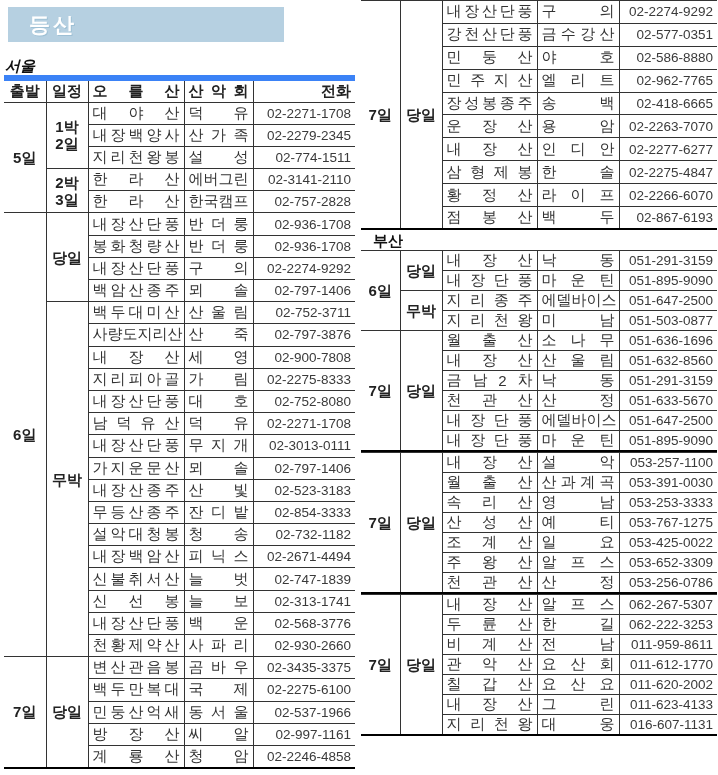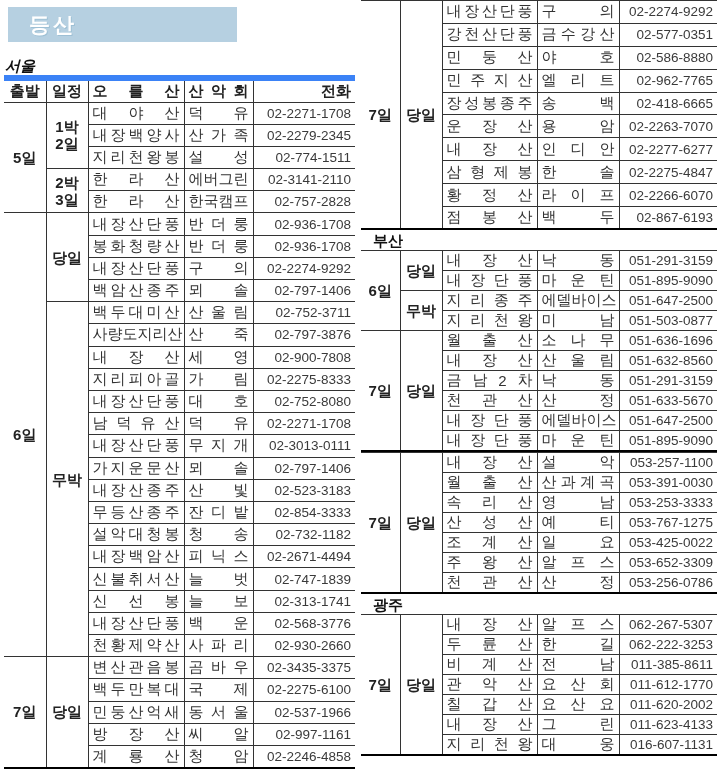--- a/index.html
+++ b/index.html
@@ -1,21 +1,21 @@
 <!DOCTYPE html>
 <html><head>
 <meta charset="utf-8">
 <style>
   html,body{margin:0;padding:0;background:#fff;}
   body{font-family:"Liberation Sans","DejaVu Sans",sans-serif;color:#333;}
   .page{position:relative;width:718px;height:775px;background:#fff;overflow:hidden;}
   .col-left{position:absolute;left:4px;top:0;width:351px;}
   .col-right{position:absolute;left:361px;top:0;width:356px;}
 
-  .brand{margin:7px 0 0 4px;width:229px;height:35px;background:#b6d0e1;
+  .brand{margin:7px 0 0 4px;width:276px;height:35px;background:#b6d0e1;
          display:flex;align-items:center;padding-left:21px;box-sizing:border-box;}
   .brand span{color:#fff;font-weight:bold;font-size:21px;letter-spacing:3px;
               text-shadow:1px 1px 0 #9ec0d5;}
 
   .region-label{font-weight:bold;font-size:15px;color:#111;height:15px;line-height:15px;
                 margin:3px 0 2px 12px;}
   .col-left .region-label{margin:16px 0 2px 1px;font-style:italic;}
 
   table{border-collapse:collapse;width:100%;table-layout:fixed;
         border-top:1px solid #111;border-bottom:2px solid #000;}
@@ -1145,21 +1145,20 @@
                   <span>산</span>
                   <span>정</span>
                 </div>
               </td>
               <td class="c-ph">053-256-0786</td>
             </tr>
           </tbody>
         </table>
       </div>
 
-    <div class="region-label">광주</div>
     <div class="tbl t4">
         <table>
           <colgroup>
             <col style="width: 39px;">
             <col style="width: 42px;">
             <col style="width: 95px;">
             <col style="width: 82px;">
             <col style="width: 98px;">
           </colgroup>
           <tbody>
@@ -1205,21 +1204,21 @@
                   <span>계</span>
                   <span>산</span>
                 </div>
               </td>
               <td class="c-club">
                 <div class="sp">
                   <span>전</span>
                   <span>남</span>
                 </div>
               </td>
-              <td class="c-ph">011-385-8611</td>
+              <td class="c-ph">011-959-8611</td>
             </tr>
             <tr>
               <td class="c-mtn">
                 <div class="sp">
                   <span>관</span>
                   <span>악</span>
                   <span>산</span>
                 </div>
               </td>
               <td class="c-club">

